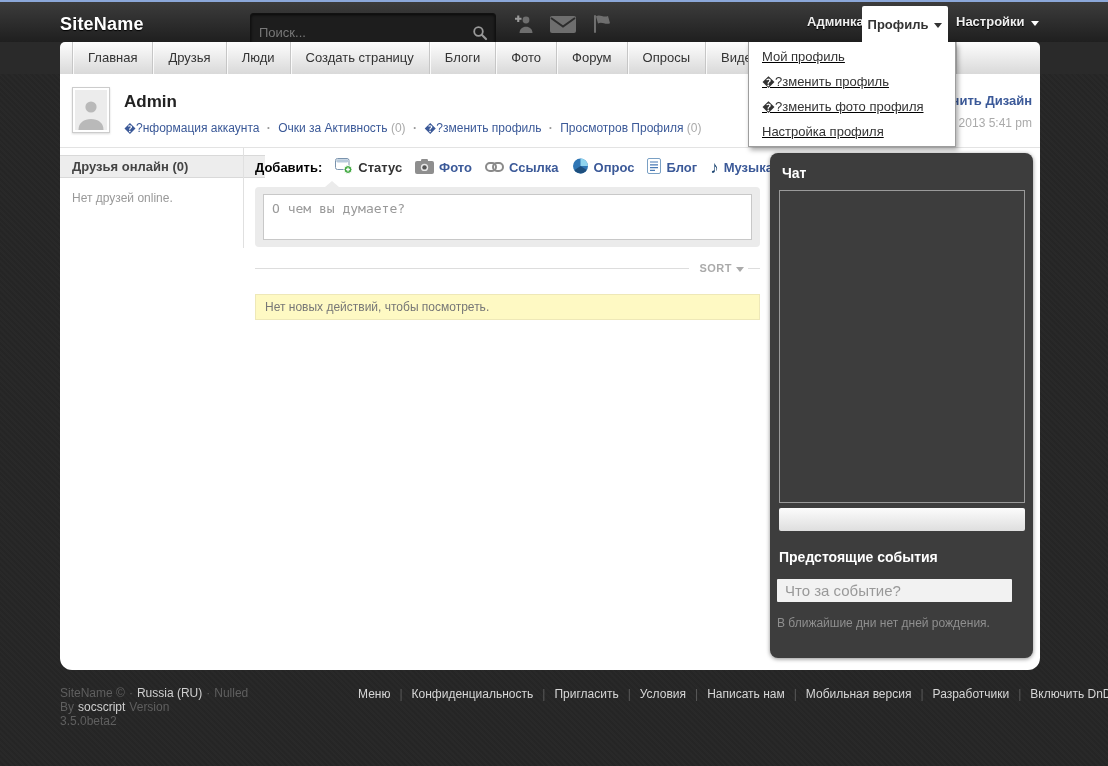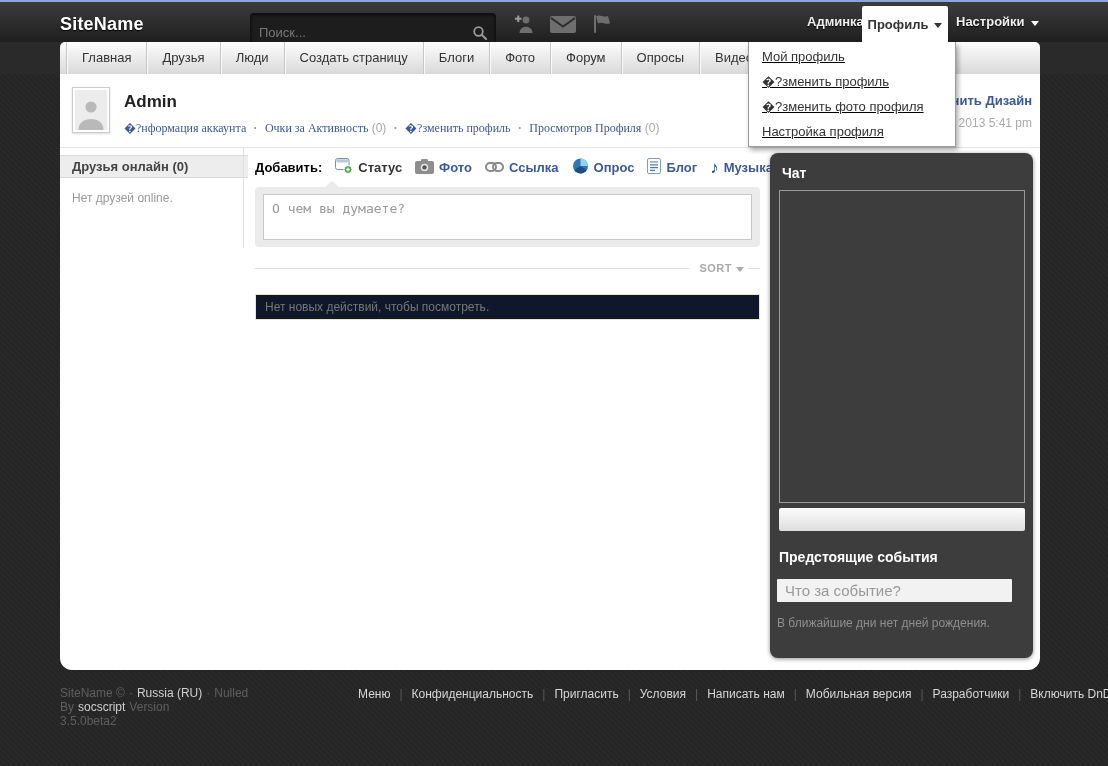--- a/index.html
+++ b/index.html
@@ -46,47 +46,47 @@
 
   
   .dropdown { position:absolute; left:748px; top:42px; width:208px; background:#fff;
               border:1px solid #9d9d9d; border-top:none; box-shadow:2px 3px 5px rgba(0,0,0,.35);
               z-index:55; padding:2px 0;text-decoration:underline; }
   .dropdown .dd-item { height:25px; line-height:25px; padding-left:13px; font-size:13px; color:#333; cursor:pointer; }
 
   
   .tabstrip { position:absolute; left:60px; top:42px; width:980px; height:32px;
               background:linear-gradient(#fdfdfd, #d9d9d9); border-radius:5px 5px 0 0;
-              display:flex; align-items:center; padding-left:6px; }
+              display:flex; align-items:center; padding-left:12px; }
   .tab { line-height:32px; padding:0 15px; font-size:13px; color:#333; cursor:pointer;
          border-left:1px solid #c6c6c6; box-shadow:inset 1px 0 0 rgba(255,255,255,.8); white-space:nowrap; }
   .tab:last-of-type { border-right:1px solid #c6c6c6; }
 
   
   .content { position:absolute; left:60px; top:74px; width:980px; height:596px; background:#fff;
              border-radius:0 0 12px 12px; }
 
   .avatar { position:absolute; left:12px; top:13px; width:38px; height:46px; background:#fff;
             border:1px solid #ccc; box-shadow:0 1px 2px rgba(0,0,0,.15); display:flex;
             align-items:flex-end; justify-content:center; padding:2px; cursor:pointer; }
   .avatar .ph { width:100%; height:100%; background:#ececec; display:flex; align-items:flex-end; justify-content:center; overflow:hidden; }
   .profile-name { position:absolute; left:64px; top:18px; font-size:17px; font-weight:bold; color:#222; }
   .profile-links { position:absolute; left:64px; top:45px; font-size:12px; color:#999; }
-  .profile-links a { color:#3b5998; text-decoration:none; cursor:pointer;font-family:Liberation Serif, serif; }
+  .profile-links a { color:#3b5998; text-decoration:none; cursor:pointer; }
   .profile-links .cnt { color:#aaa; }
   .profile-links .dot { color:#999; margin:0 4px; font-weight:bold; }
 
   .design-link { position:absolute; right:8px; top:19px; font-size:13px; font-weight:bold;
                  color:#3b5998; cursor:pointer; }
   .hdr-date { position:absolute; right:8px; top:42px; font-size:12px; color:#aaa; }
 
   .hdr-divider { position:absolute; left:0; top:73px; width:100%; height:1px; background:#e3e3e3; }
 
   
-  .friends-header { position:absolute; left:0; top:81px; width:188px; height:23px; background:#ededed;
+  .friends-header { position:absolute; left:0; top:81px; width:205px; height:23px; background:#ededed;
                     border-top:1px solid #d9d9d9; border-bottom:1px solid #d9d9d9;
                     font-size:13px; font-weight:bold; color:#444; line-height:22px; padding-left:12px; }
   .friends-empty { position:absolute; left:12px; top:117px; font-size:12px; color:#999; }
   .v-divider { position:absolute; left:183px; top:74px; width:1px; height:100px; background:#e0e0e0; }
 
   
   .add-row { position:absolute; left:195px; top:84px; width:505px; display:flex; align-items:center; gap:13px; }
   .add-label { font-size:13px; font-weight:bold; color:#000000; }
   .add-item { display:flex; align-items:center; gap:5px; font-size:13px; font-weight:bold;
               color:#3b5998; cursor:pointer; white-space:nowrap; }
@@ -104,21 +104,21 @@
                            padding:6px 8px; }
   .composer-box textarea::placeholder { color:#999; }
 
   .sort-row { position:absolute; left:195px; top:188px; width:505px; display:flex; align-items:center; }
   .sort-row .line { height:1px; background:#ddd; flex:1; }
   .sort-row .line.short { flex:0 0 12px; }
   .sort-label { font-size:11px; font-weight:bold; color:#aaa; letter-spacing:.5px; margin:0 4px 0 10px;
                 display:flex; align-items:center; cursor:pointer; }
   .sort-label .caret { border-top-color:#aaa; border-left-width:4px; border-right-width:4px; margin-left:4px; }
 
-  .notice { position:absolute; left:195px; top:220px; width:505px; height:26px; background:#0f172a;
+  .notice { position:absolute; left:195px; top:220px; width:505px; height:26px; background:#fef9c3;
             border:1px solid #eee8b8; font-size:12px; color:#777; line-height:24px; padding-left:9px; }
 
   
   .side-panel { position:absolute; left:710px; top:79px; width:263px; height:505px; background:#3d3d3d;
                 border-radius:8px; box-shadow:0 1px 4px rgba(0,0,0,.45); }
   .chat-title { position:absolute; left:12px; top:12px; font-size:14px; font-weight:bold; color:#fff; }
   .chat-box { position:absolute; left:9px; top:37px; width:246px; height:313px; border:1px solid #9a9a9a; }
   .chat-input { position:absolute; left:9px; top:355px; width:246px; height:23px;
                 background:linear-gradient(#fcfcfc,#dedede); border:none; border-radius:2px; outline:none;
                 font-size:13px; padding:0 6px; color:#333; font-family:"Liberation Sans",sans-serif; }

